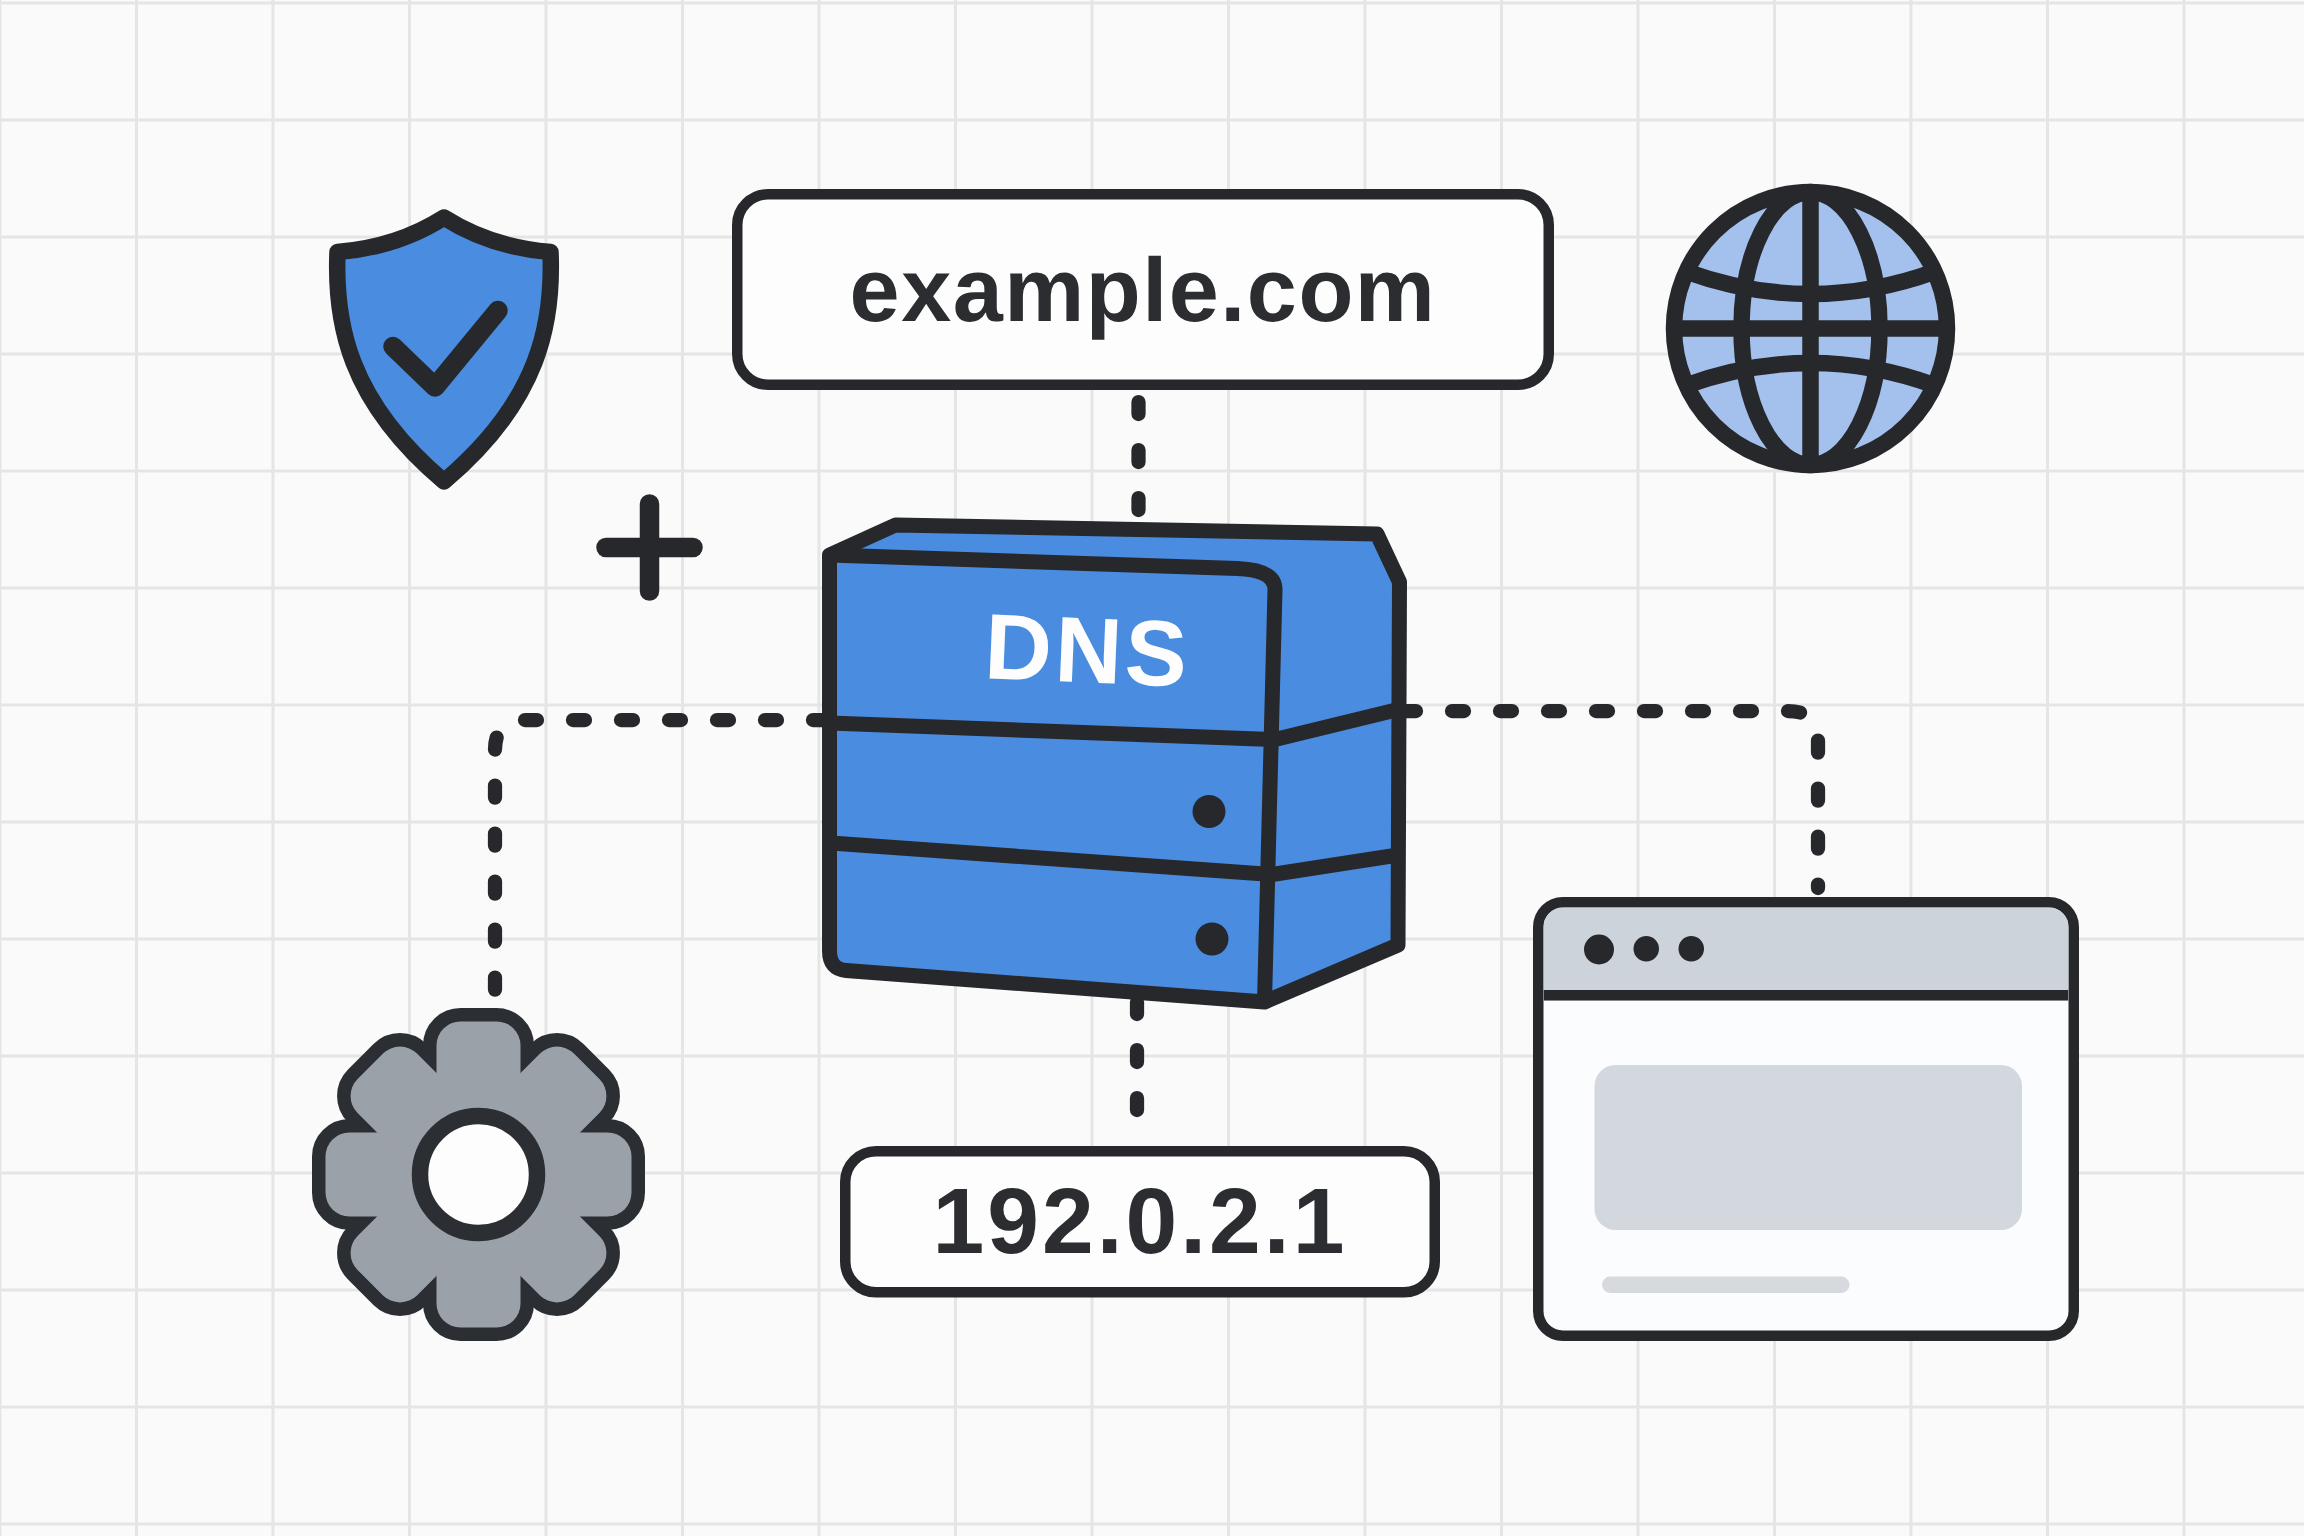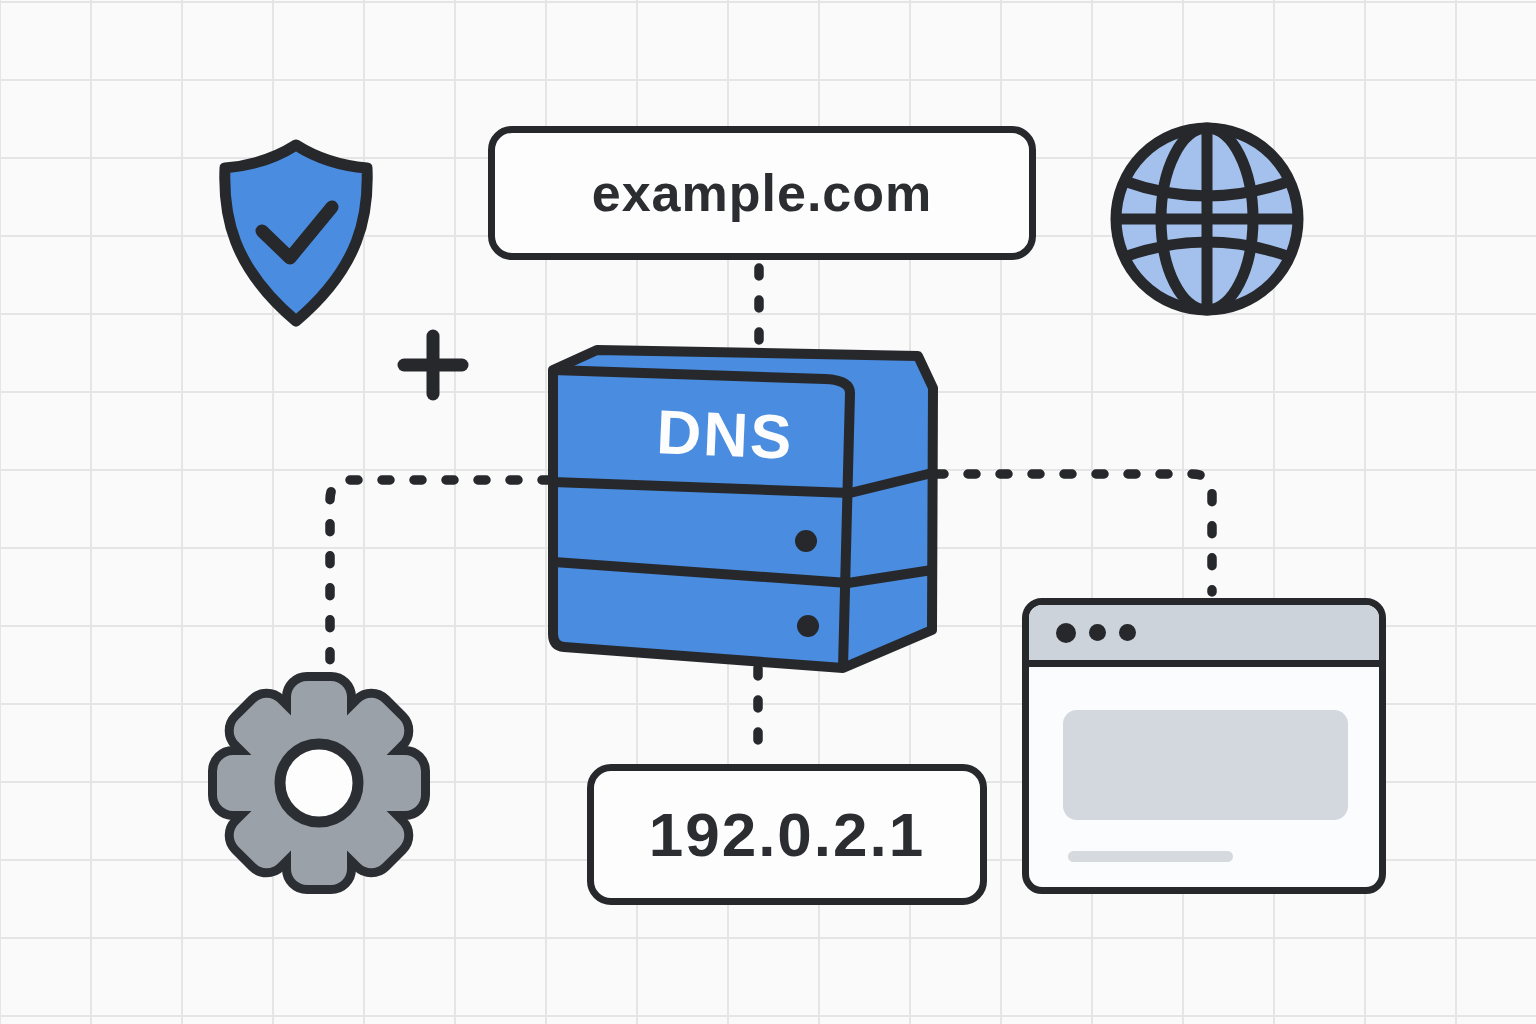--- a/index.html
+++ b/index.html
@@ -20,22 +20,22 @@
   .pill{
     position:absolute;
     background:#fdfdfe;
     border:7px solid #26282b;
     border-radius:24px;
     display:flex;align-items:center;justify-content:center;
     color:#2b2d31;
     font-weight:bold;
     box-sizing:border-box;
   }
-  .pill.domain{left:488px;top:126px;width:548px;height:134px;font-size:52px;letter-spacing:1px;}
-  .pill.ip{left:560px;top:764px;width:400px;height:141px;font-size:62px;letter-spacing:2px;margin-left:27px;}
+  .pill.domain{left:488px;top:126px;width:548px;height:134px;font-size:60px;letter-spacing:1px;}
+  .pill.ip{left:560px;top:764px;width:400px;height:101px;font-size:62px;letter-spacing:2px;}
 
   
   .dns-label{
     position:absolute;left:597px;top:394px;width:256px;height:80px;
     display:flex;align-items:center;justify-content:center;
     color:#fdfdfe;font-size:62px;font-weight:bold;letter-spacing:2px;
     transform:rotate(2.4deg);
   }
 
   

